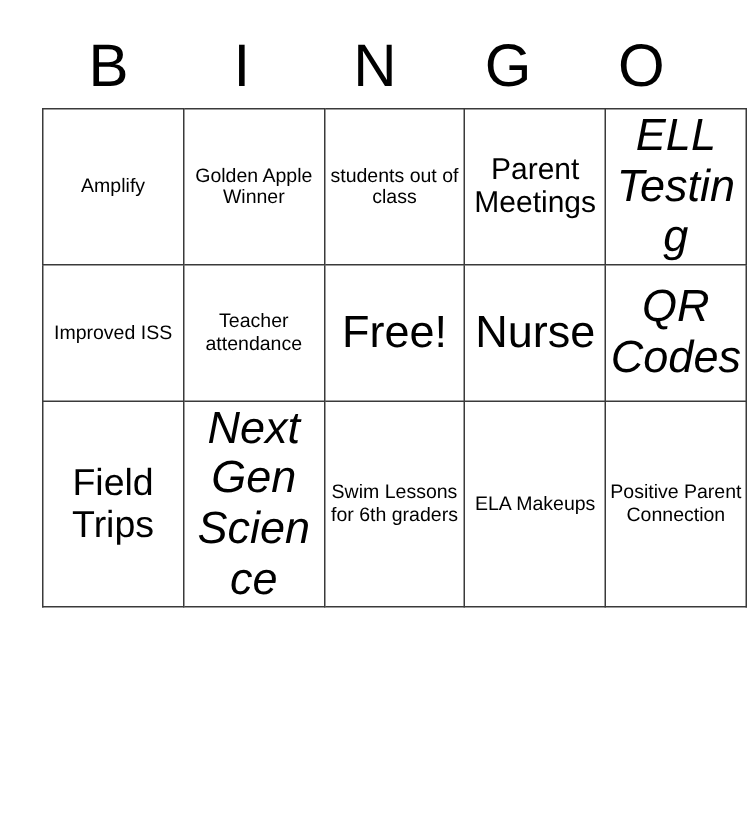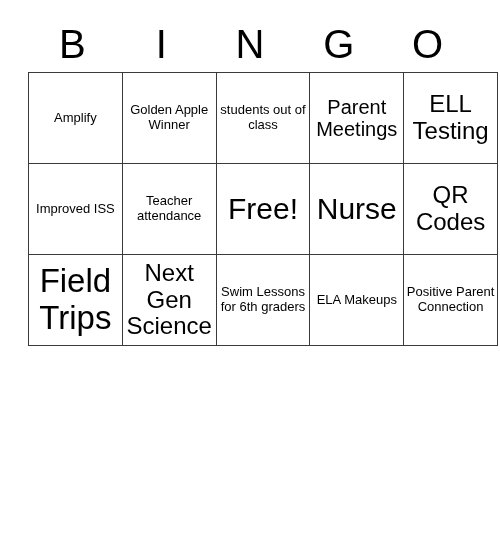--- a/index.html
+++ b/index.html
@@ -50,23 +50,23 @@
     padding: 1px 2px;
     color: #000000;
     line-height: 1.12;
     overflow: hidden;
     word-wrap: break-word;
   }
   .fs-xs { font-size: 11px; line-height: 1.22; }
   .fs-sm { font-size: 13px; line-height: 1.2; }
   .fs-md { font-size: 20px; line-height: 1.16; }
   .fs-lg { font-size: 13px; line-height: 1.12; }
-  .fs-xl { font-size: 24px; line-height: 1.1; }
+  .fs-xl { font-size: 30px; line-height: 1.1; font-style: italic; }
   .fs-xxl { font-size: 30px; line-height: 1.08; }
-  .fs-huge { font-size: 33px; line-height: 1.06; margin-top: 24px; }
+  .fs-huge { font-size: 25px; line-height: 1.06; margin-top: 24px; }
 </style>
 </head>
 <body>
 
 <div id="bingo-card">
 
   <div id="bingo-header">
     <div class="header-letter">B</div>
     <div class="header-letter">I</div>
     <div class="header-letter">N</div>

